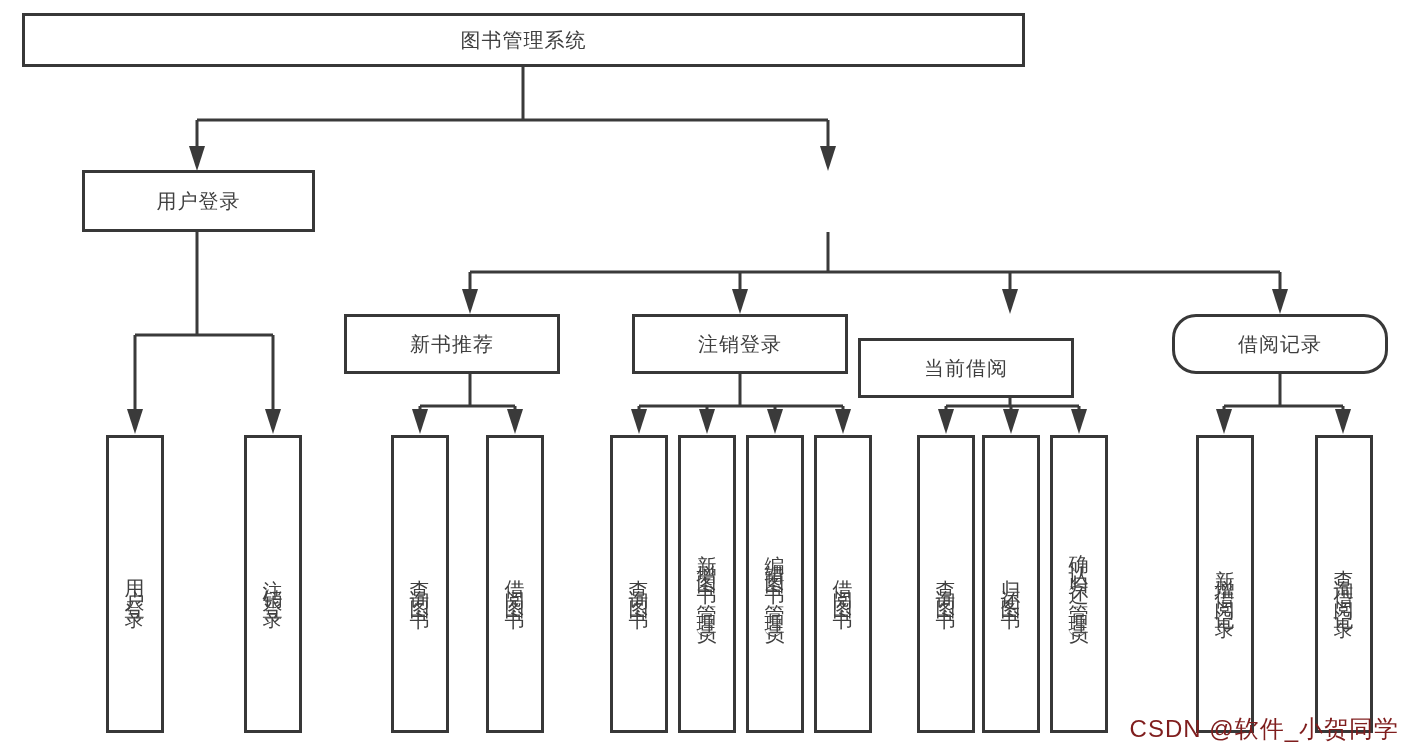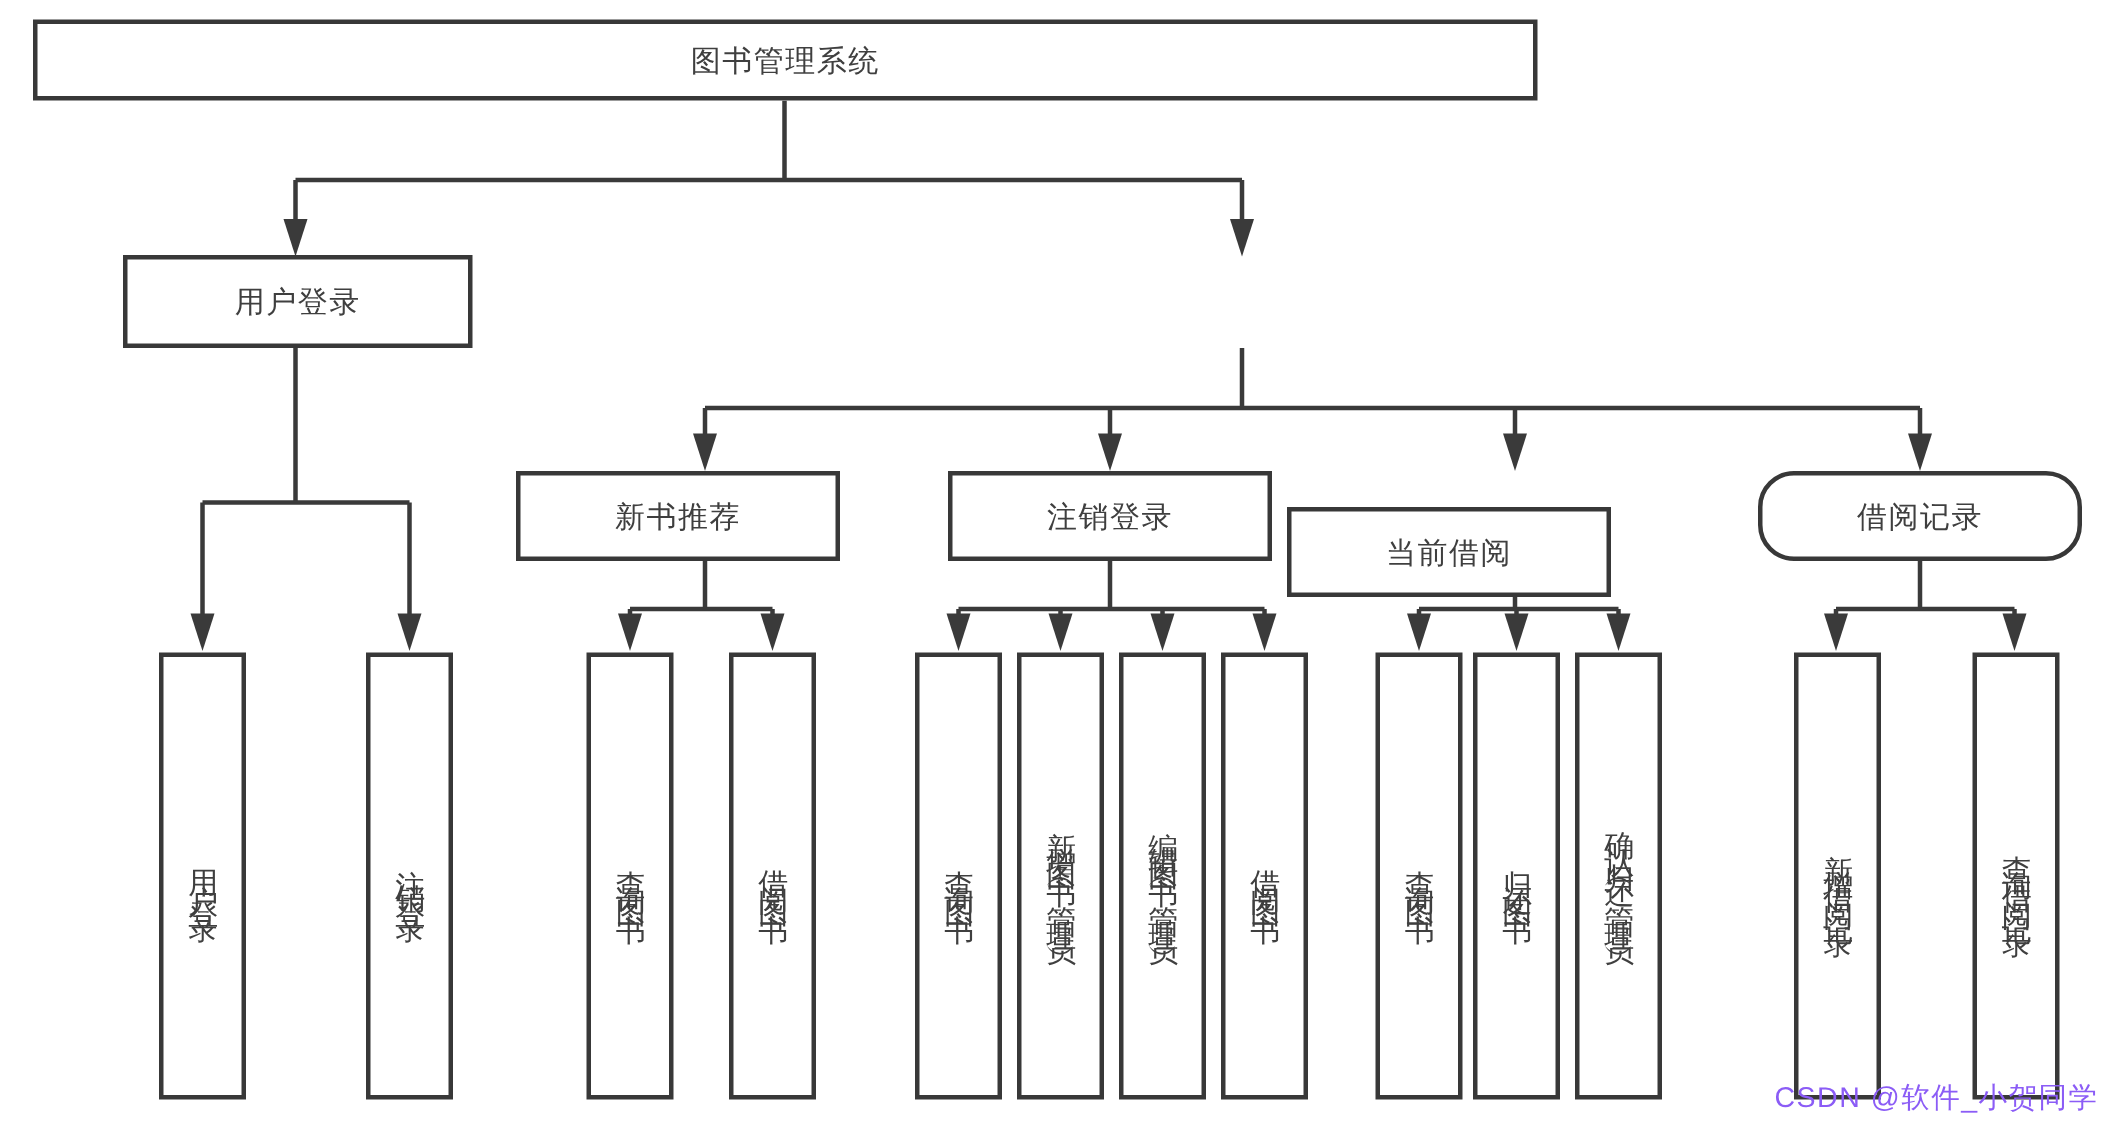--- a/index.html
+++ b/index.html
@@ -36,22 +36,22 @@
     writing-mode: vertical-rl;
     text-orientation: mixed;
     letter-spacing: 10px;
     line-height: 1.1;
     white-space: nowrap;
   }
   .watermark {
     position: absolute;
     right: 6px;
     bottom: 2px;
-    color: #8b5cf6;
-    font-size: 19px;
+    color: #7f1d1d;
+    font-size: 24px;
     letter-spacing: 1px;
     pointer-events: none;
   }
 </style>
 </head>
 <body>
 
 <div class="canvas">
 
   <svg class="connectors" viewBox="0 0 1405 747" xmlns="http://www.w3.org/2000/svg" aria-hidden="true">

